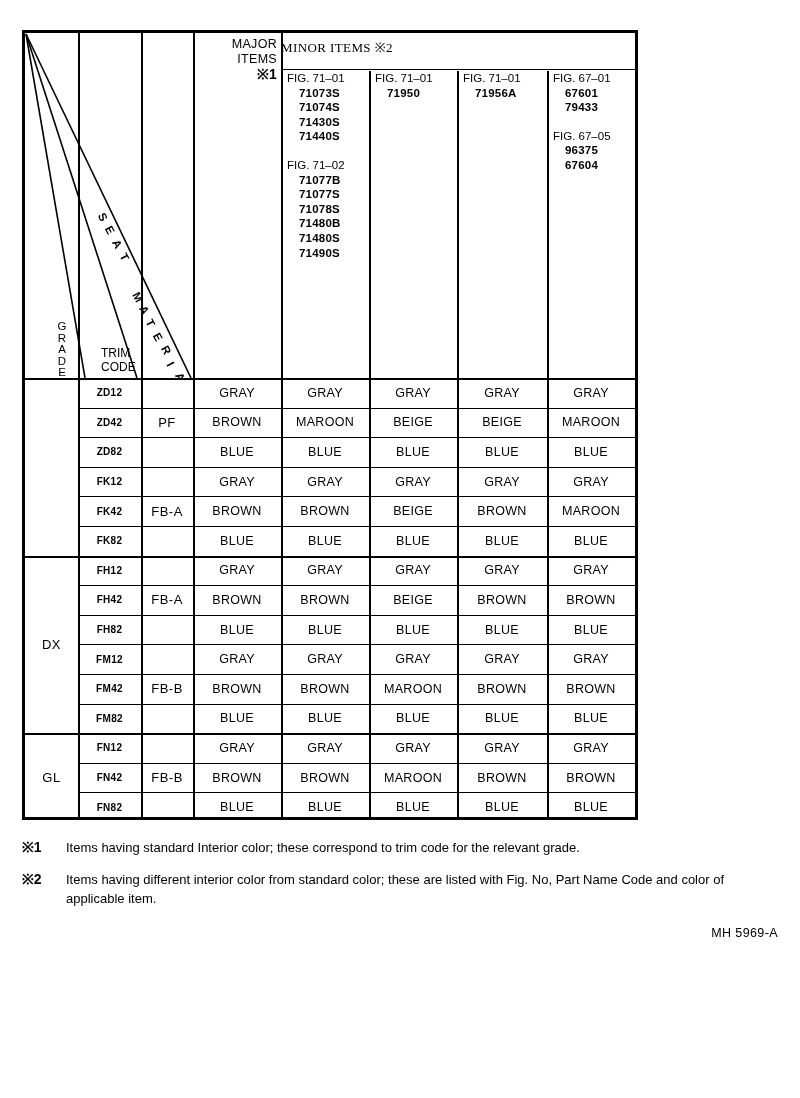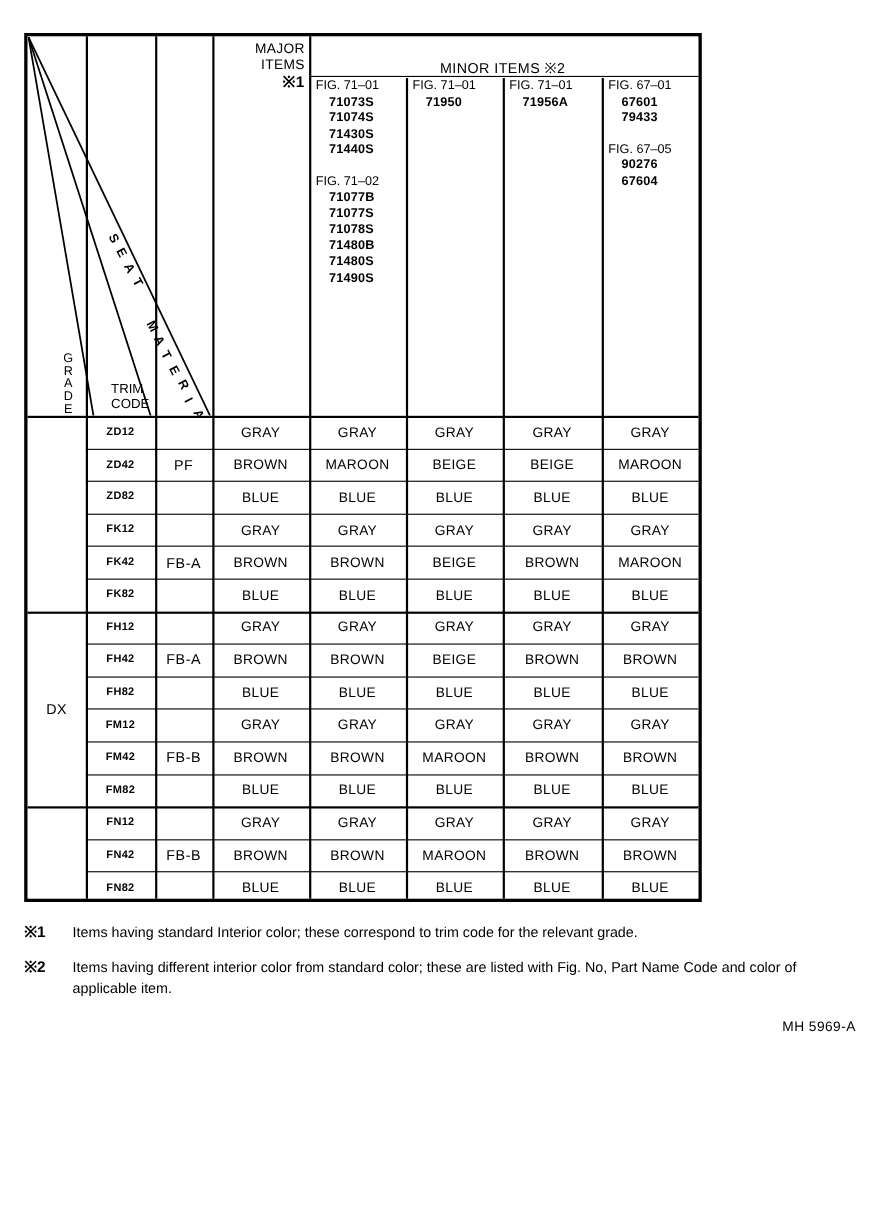--- a/index.html
+++ b/index.html
@@ -57,26 +57,27 @@
     width: 84px;
     text-align: right;
     font-size: 12.5px;
     line-height: 15px;
     letter-spacing: .3px;
   }
   #major-head div { white-space: nowrap; }
   #minor-title {
     position: absolute;
     left: 256px;
-    top: 19px;
+    top: 5px;
     width: 352px;
-    text-align: center;
+    text-align: left;
     font-size: 13px;
     letter-spacing: .4px;
     white-space: nowrap;
+    font-family: Liberation Serif, serif;
   }
   .kome { font-size: 14px; font-weight: bold; }
 
   .minor-col {
     position: absolute;
     top: 38px;
     font-size: 11.5px;
     line-height: 14.6px;
     white-space: pre;
   }
@@ -243,21 +244,21 @@
       <div>ITEMS</div>
       <div class="kome">※1</div>
     </div>
 
     <div id="minor-title">MINOR ITEMS ※2</div>
 
     <div id="minor-cols">
         <div class="minor-col" style="left: 262px; width: 78px;"><div class="fig">FIG. 71–01</div><div class="pn">71073S</div><div class="pn">71074S</div><div class="pn">71430S</div><div class="pn">71440S</div><div class="gap"></div><div class="fig">FIG. 71–02</div><div class="pn">71077B</div><div class="pn">71077S</div><div class="pn">71078S</div><div class="pn">71480B</div><div class="pn">71480S</div><div class="pn">71490S</div></div>
         <div class="minor-col" style="left: 350px; width: 78px;"><div class="fig">FIG. 71–01</div><div class="pn">71950</div></div>
         <div class="minor-col" style="left: 438px; width: 80px;"><div class="fig">FIG. 71–01</div><div class="pn">71956A</div></div>
-        <div class="minor-col" style="left: 528px; width: 78px;"><div class="fig">FIG. 67–01</div><div class="pn">67601</div><div class="pn">79433</div><div class="gap"></div><div class="fig">FIG. 67–05</div><div class="pn">90276</div><div class="pn">67604</div></div>
+        <div class="minor-col" style="left: 528px; width: 78px;"><div class="fig">FIG. 67–01</div><div class="pn">67601</div><div class="pn">79433</div><div class="gap"></div><div class="fig">FIG. 67–05</div><div class="pn">96375</div><div class="pn">67604</div></div>
       </div>
   </div>
 
   <div id="body-rows">
       <div class="mat-cell" style="left: 116px; width: 52px; top: 0px; height: 88.8px;">PF</div>
       <div class="mat-cell" style="left: 116px; width: 52px; top: 88.8px; height: 88.8px;">FB-A</div>
       <div class="cell trim" style="left: 53px; width: 63px; top: 0px; height: 29.6px;">ZD12</div>
       <div class="cell" style="left: 168px; width: 88px; top: 0px; height: 29.6px;">GRAY</div>
       <div class="cell" style="left: 256px; width: 88px; top: 0px; height: 29.6px;">GRAY</div>
       <div class="cell" style="left: 344px; width: 88px; top: 0px; height: 29.6px;">GRAY</div>
@@ -335,20 +336,21 @@
       <div class="cell" style="left: 344px; width: 88px; top: 296px; height: 29.6px;">MAROON</div>
       <div class="cell" style="left: 432px; width: 90px; top: 296px; height: 29.6px;">BROWN</div>
       <div class="cell" style="left: 522px; width: 88px; top: 296px; height: 29.6px;">BROWN</div>
       <div class="rowsep" style="top: 325.6px; left: 53px; width: 557px;"></div>
       <div class="cell trim" style="left: 53px; width: 63px; top: 325.6px; height: 29.6px;">FM82</div>
       <div class="cell" style="left: 168px; width: 88px; top: 325.6px; height: 29.6px;">BLUE</div>
       <div class="cell" style="left: 256px; width: 88px; top: 325.6px; height: 29.6px;">BLUE</div>
       <div class="cell" style="left: 344px; width: 88px; top: 325.6px; height: 29.6px;">BLUE</div>
       <div class="cell" style="left: 432px; width: 90px; top: 325.6px; height: 29.6px;">BLUE</div>
       <div class="cell" style="left: 522px; width: 88px; top: 325.6px; height: 29.6px;">BLUE</div>
+      <div class="grade-cell" style="left: 0px; width: 53px; top: 355.2px; height: 88.8px;">GL</div>
       <div class="mat-cell" style="left: 116px; width: 52px; top: 355.2px; height: 88.8px;">FB-B</div>
       <div class="cell trim" style="left: 53px; width: 63px; top: 355.2px; height: 29.6px;">FN12</div>
       <div class="cell" style="left: 168px; width: 88px; top: 355.2px; height: 29.6px;">GRAY</div>
       <div class="cell" style="left: 256px; width: 88px; top: 355.2px; height: 29.6px;">GRAY</div>
       <div class="cell" style="left: 344px; width: 88px; top: 355.2px; height: 29.6px;">GRAY</div>
       <div class="cell" style="left: 432px; width: 90px; top: 355.2px; height: 29.6px;">GRAY</div>
       <div class="cell" style="left: 522px; width: 88px; top: 355.2px; height: 29.6px;">GRAY</div>
       <div class="rowsep" style="top: 384.8px; left: 53px; width: 557px;"></div>
       <div class="cell trim" style="left: 53px; width: 63px; top: 384.8px; height: 29.6px;">FN42</div>
       <div class="cell" style="left: 168px; width: 88px; top: 384.8px; height: 29.6px;">BROWN</div>

